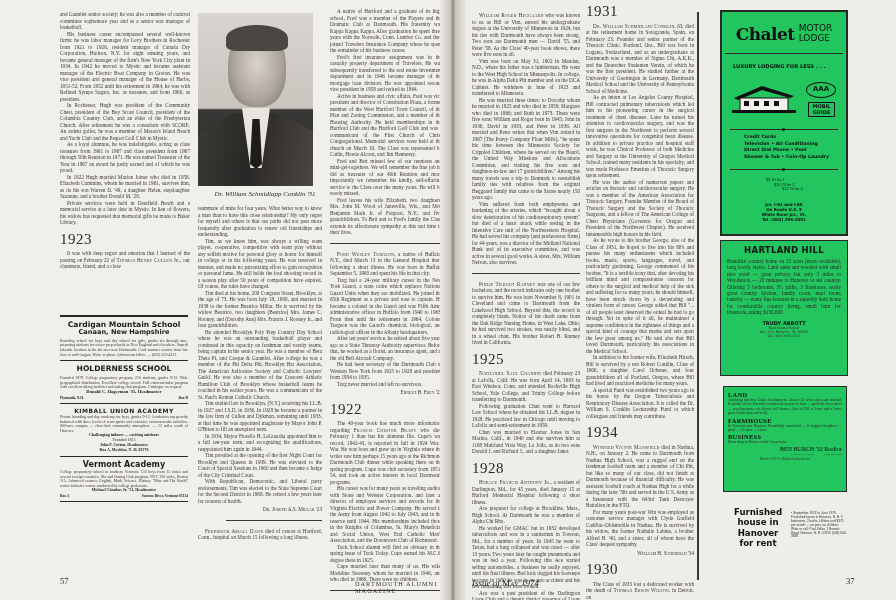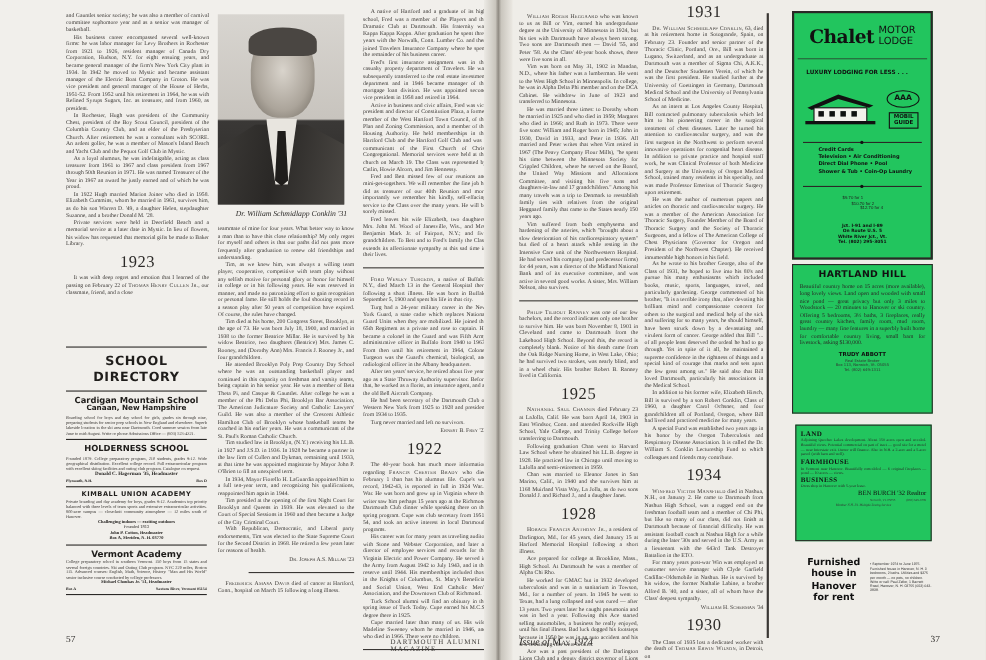--- a/index.html
+++ b/index.html
@@ -5,21 +5,21 @@
   *{box-sizing:border-box;margin:0;padding:0}
   html,body{width:896px;height:600px;overflow:hidden;background:#e9e6e0}
   body{font-family:"Liberation Serif",serif;color:#2a2826;position:relative}
   .page{position:absolute;top:0;height:600px;overflow:hidden}
   .left{left:0;width:452px;background:#f1efeb}
   .right{left:452px;width:444px;background:#efede8}
   .gutter{position:absolute;left:440px;top:0;width:26px;height:600px;background:linear-gradient(90deg,#eceae5 0%,#c9c5bd 40%,#8f8a82 50%,#c9c5bd 60%,#ebe8e2 100%);z-index:3}
   .col{position:absolute;font-size:5.2px;line-height:6.5px;text-align:justify;color:#3b3835}
   .col p{text-indent:7px;margin-bottom:0}
   .col p.noind{text-indent:0}
-  .yr{font-size:15px;text-align:center;color:#2b2927;margin:10px 0 8px;letter-spacing:.5px;font-family:"Liberation Serif",serif}
+  .yr{font-size:15px;color:#2b2927;margin:10px 0 8px;letter-spacing:.5px;font-family:"Liberation Serif",serif}
   .sc{font-variant:small-caps;letter-spacing:.2px}
   .sig{text-align:right;font-variant:small-caps;margin-top:2px}
   .rule{border-top:1.4px solid #3a3734;margin:7px 0}
   .photo{position:absolute;left:198px;top:13px;width:115px;height:173px;background:radial-gradient(ellipse 32% 26% at 50% 33%,#cfcac2 0%,#a8a29a 45%,transparent 70%),linear-gradient(180deg,#d8d5d0 0%,#c8c4be 55%,#3a3836 56%,#2c2a28 100%)}
   .photo .head{position:absolute;left:30px;top:16px;width:58px;height:78px;border-radius:45% 45% 42% 42%;background:radial-gradient(ellipse at 50% 45%,#d9d4cc 0%,#aba49a 60%,#6e685f 100%)}
   .photo .hair{position:absolute;left:28px;top:12px;width:62px;height:26px;border-radius:50% 50% 20% 20%;background:#4a4642}
   .photo .suit{position:absolute;left:0;top:100px;width:115px;height:73px;background:linear-gradient(100deg,#3c3a37 0%,#2a2826 45%,#4a4743 100%);clip-path:polygon(0 30%,30% 0,70% 0,100% 25%,100% 100%,0 100%)}
   .photo .shirt{position:absolute;left:44px;top:95px;width:28px;height:60px;background:#e8e5df;clip-path:polygon(0 0,100% 0,70% 100%,30% 100%)}
   .photo .tie{position:absolute;left:52px;top:106px;width:12px;height:50px;background:#1f1d1b;clip-path:polygon(20% 0,80% 0,100% 90%,50% 100%,0 90%)}
   .caption{position:absolute;left:210px;top:190px;width:110px;font-size:7px;font-style:italic;color:#2b2927;text-align:center}
@@ -79,21 +79,20 @@
     <p>In Rochester, Hugh was president of the Community Chest, president of the Boy Scout Council, president of the Columbia Country Club, and an elder of the Presbyterian Church. After retirement he was a consultant with SCORE. An ardent golfer, he was a member of Mason's Island Beach and Yacht Club and the Pequot Golf Club in Mystic.</p>
     <p>As a loyal alumnus, he was indefatigable, acting as class treasurer from 1961 to 1967 and class president from 1967 through 50th Reunion in 1971. He was named Treasurer of the Year in 1967 an award he justly earned and of which he was proud.</p>
     <p>In 1922 Hugh married Marion Joiner who died in 1958. Elizabeth Cummins, whom he married in 1961, survives him, as do his son Warren D. '49, a daughter Helen, stepdaughter Suzanne, and a brother Donald M. '28.</p>
     <p>Private services were held in Deerfield Beach and a memorial service at a later date in Mystic. In lieu of flowers, his widow has requested that memorial gifts be made to Baker Library.</p>
     <div class="yr">1923</div>
     <p><span>It was with deep regret and emotion that I learned of the passing on February 22 of</span> <span class="sc">Thomas Henry Cullen Jr.</span><span>, our classmate, friend, and a close</span></p>
   </div>
 
   <div class="dir">
     <div class="hr"></div>
-    <div class="title">SCHOOL DIRECTORY</div>
     <div class="hr"></div>
     <div class="ad">
       <h3 style="font-size:7.6px">Cardigan Mountain School</h3>
       <h3 style="font-size:6.6px">Canaan, New Hampshire</h3>
       <div class="body">Boarding school for boys and day school for girls, grades six through nine, preparing students for senior prep schools in New England and elsewhere. Superb lakeside location in the ski area near Dartmouth. Coed summer session from late June to mid-August. Write or phone Admissions Office — (603) 523-4321.</div>
     </div>
     <div class="hr"></div>
     <div class="ad">
       <h3 style="font-size:7.6px">HOLDERNESS SCHOOL</h3>
       <div class="body">Founded 1879. College preparatory program, 210 students, grades 9-12. Wide geographical distribution. Excellent college record. Full extracurricular program with excellent skiing facilities and outing club program. Catalogue on request.</div>

